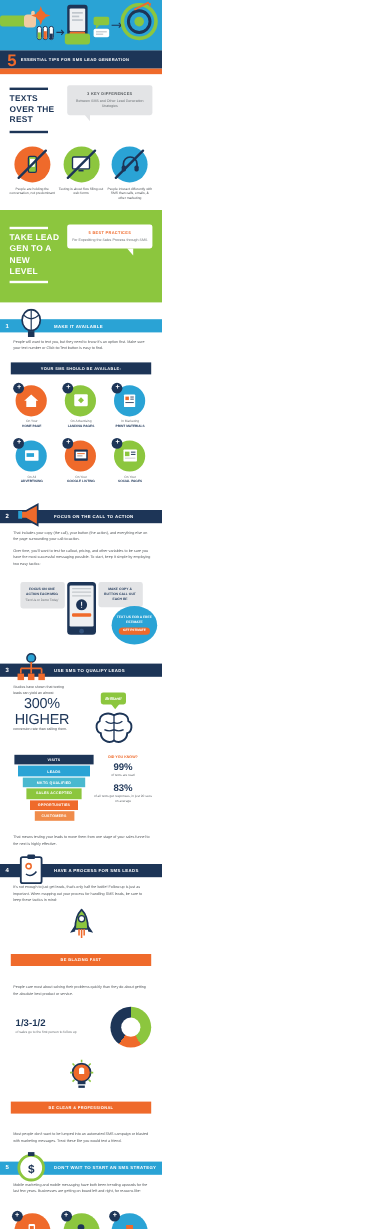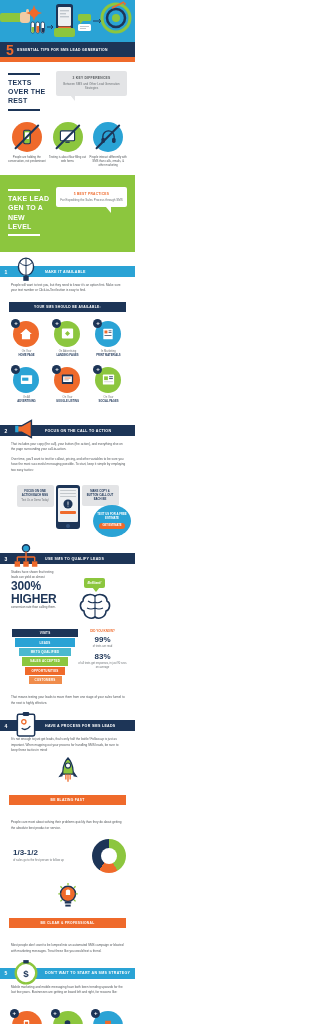--- a/index.html
+++ b/index.html
@@ -162,21 +162,21 @@
   .blue-bubble .bt{ color:#fff; font-size:2.8px; font-weight:bold; text-align:center; line-height:1.4;}
   .blue-bubble .bbtn{
     background:#ef6a2b; color:#fff; font-size:2.6px; font-weight:bold;
     padding:1.5px 4px; border-radius:6px; margin-top:2px;
   }
 
   
   .stat-row{ display:flex; padding: 6px 9px 2px 11px; gap:4px; align-items:flex-start;}
   .stat-col{ flex:0 0 48px; }
   .stat-col .sml{ color:#54585c; font-size:3px; line-height:1.7; }
-  .stat-big{ color:#1d3557; font-size:12px; font-weight:bold; line-height:1.05; letter-spacing:-0.2px;}
+  .stat-big{ color:#1d3557; font-size:12px; font-weight:normal; line-height:1.05; letter-spacing:-0.2px;text-align:center;}
   .brain-col{ flex:1; text-align:center; position:relative;}
   .brill{
     background:#8cc63e; color:#fff; font-size:3.4px; font-weight:bold;
     padding:3px 4px; border-radius:2px; display:inline-block; position:relative;
     font-style:italic;
   }
   .brill::after{
     content:""; position:absolute; left:8px; bottom:-4px;
     border-left:4px solid transparent; border-right:4px solid transparent;
     border-top:5px solid #8cc63e;

